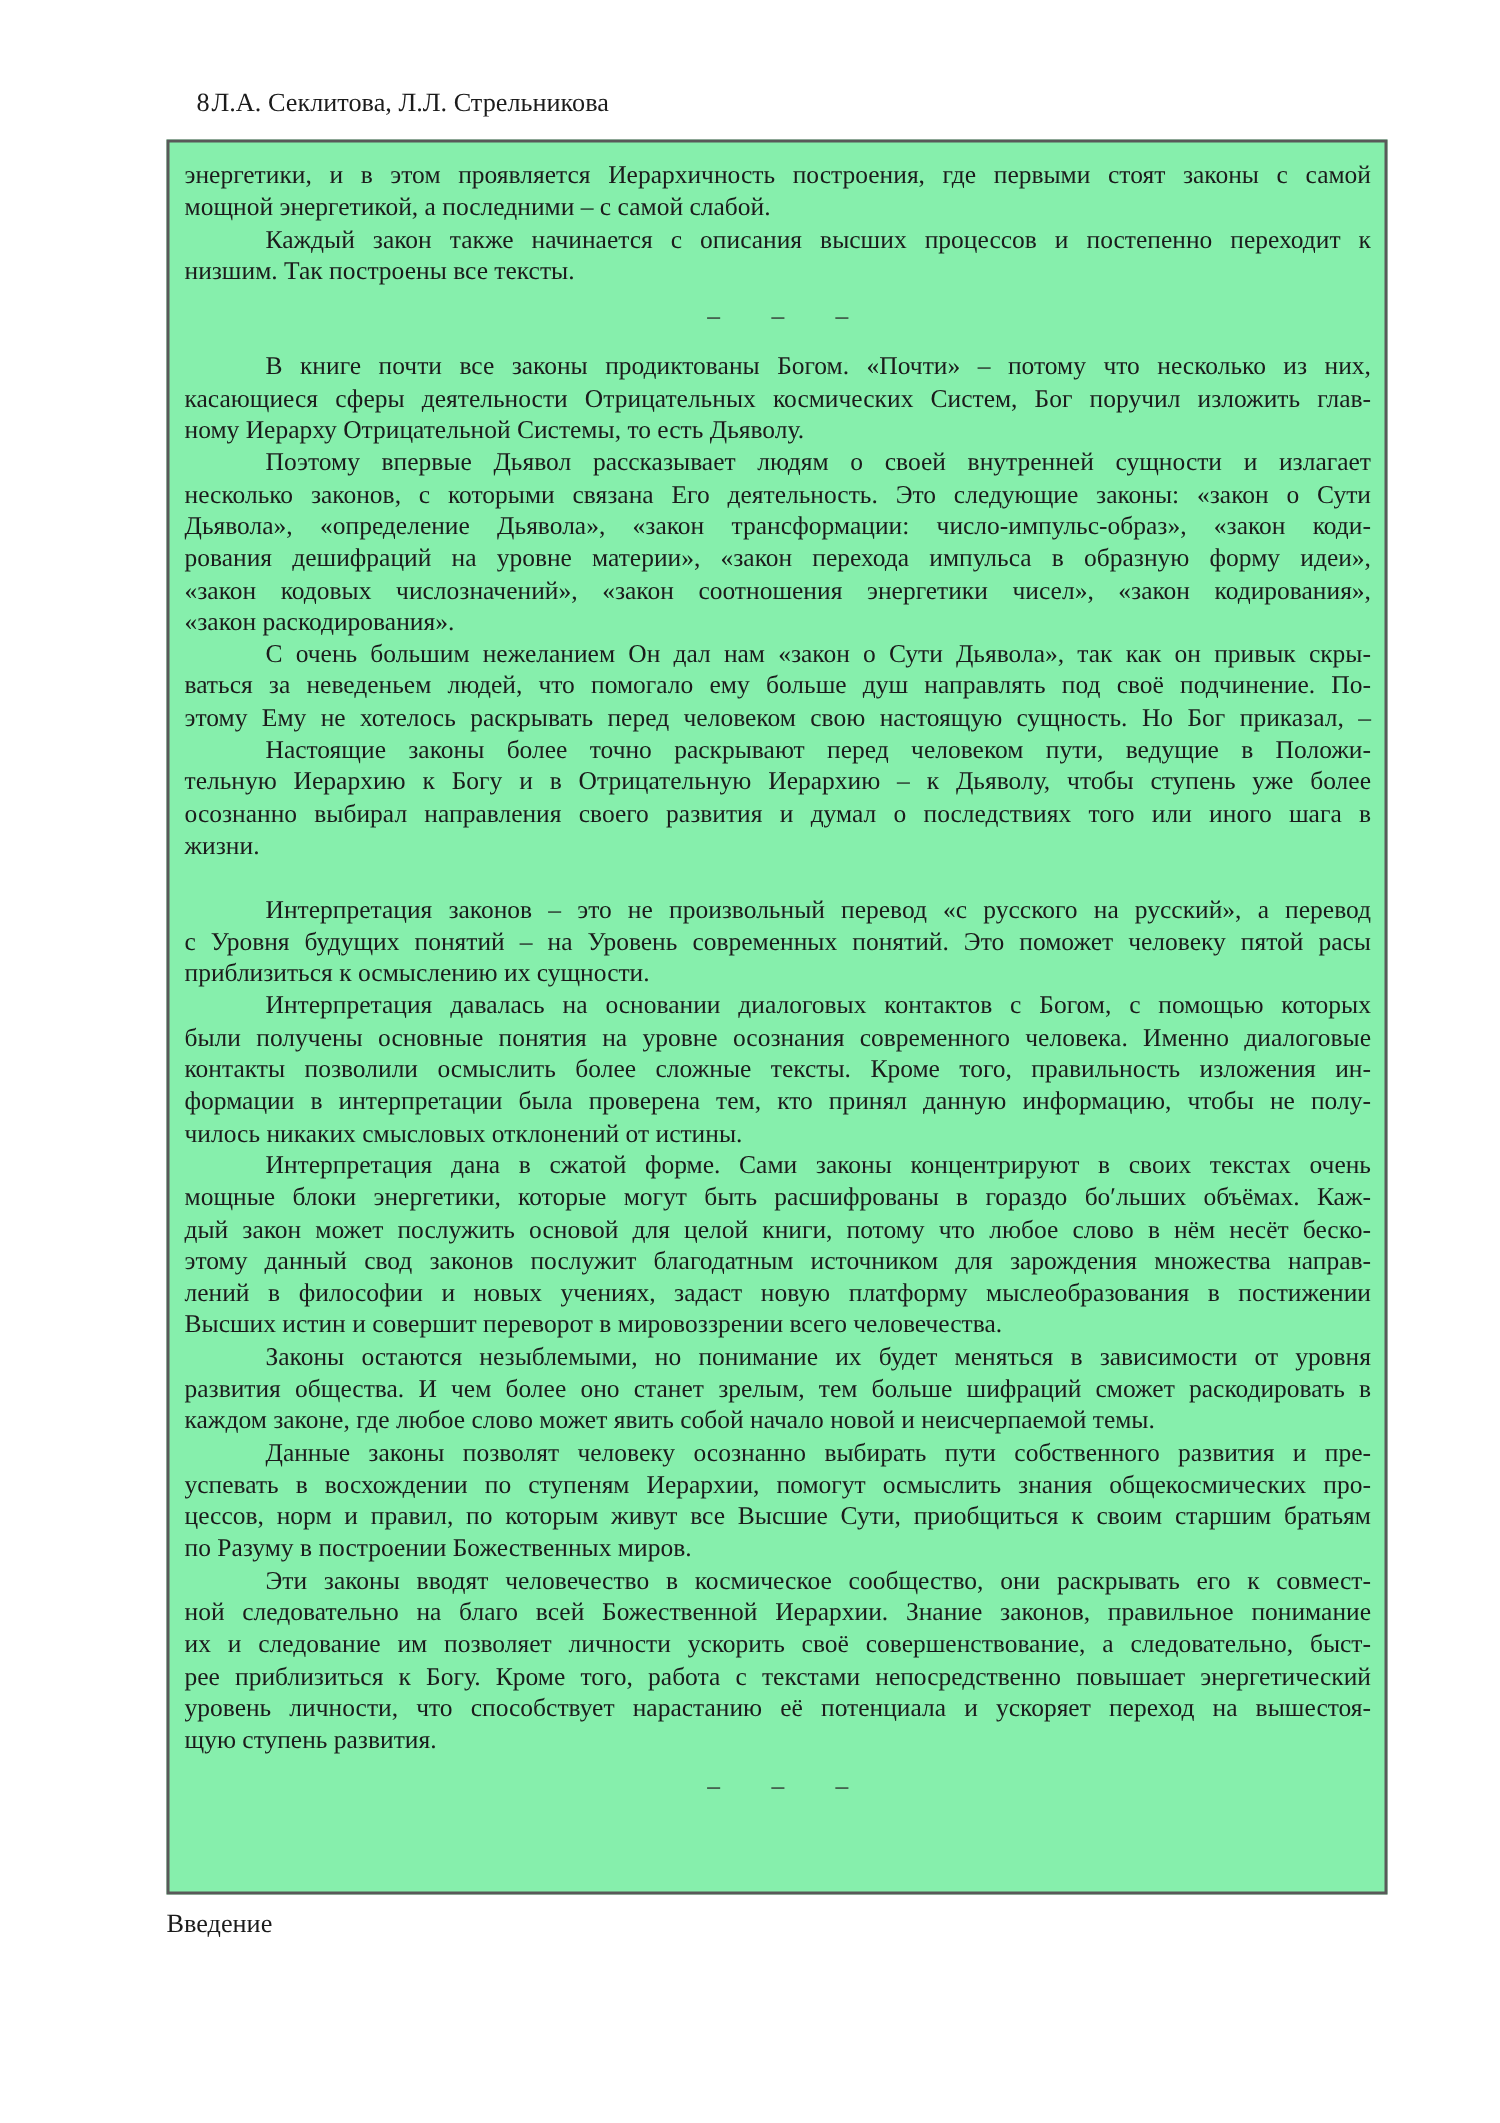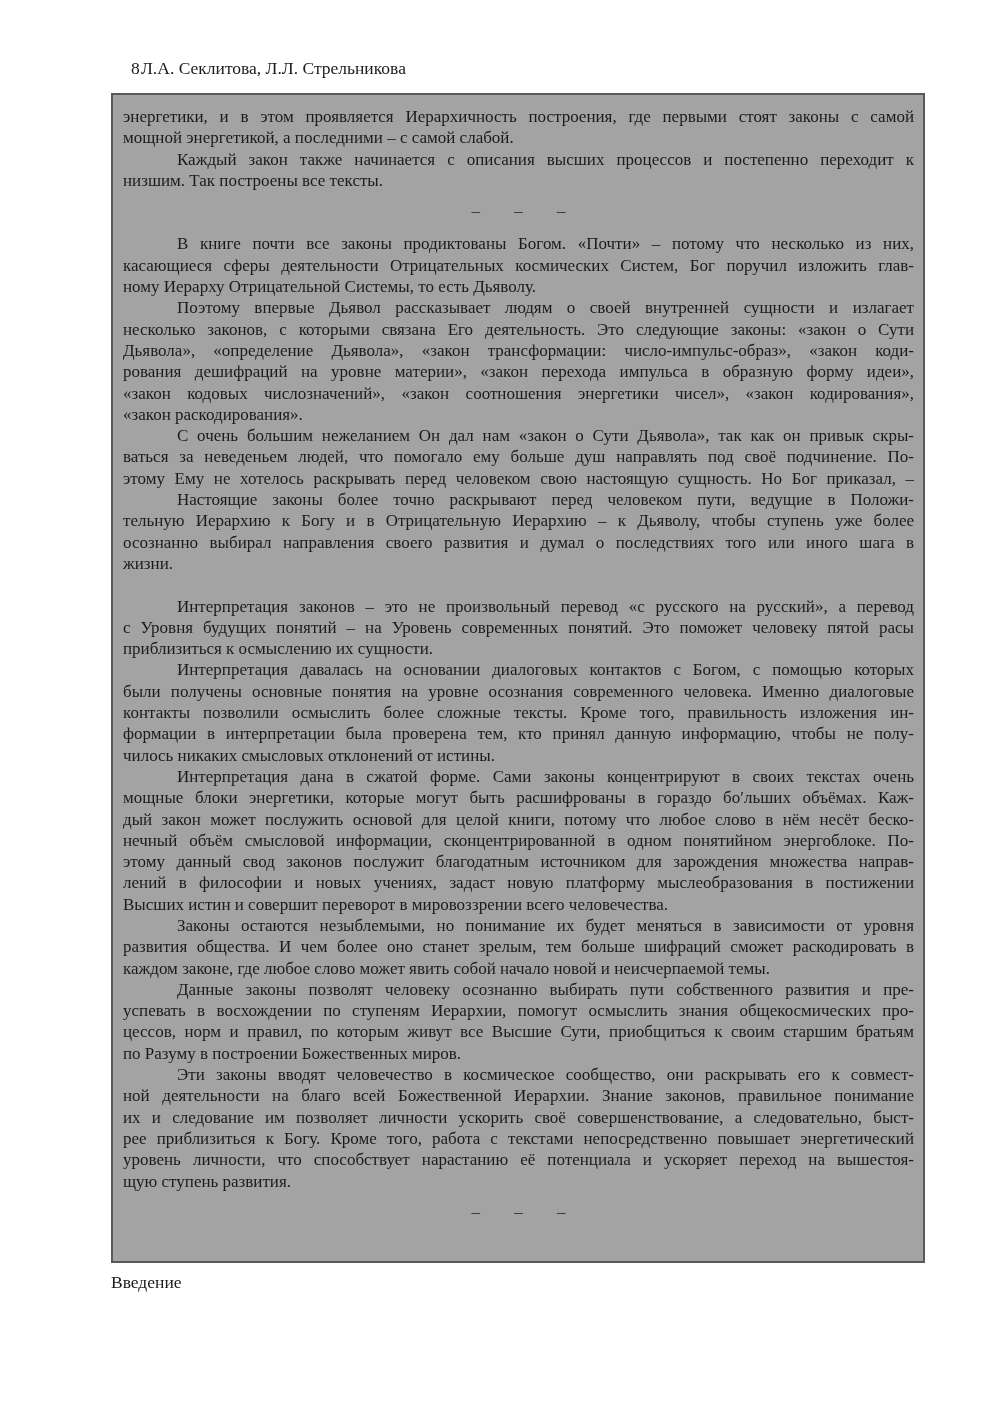--- a/index.html
+++ b/index.html
@@ -15,21 +15,21 @@
     position: absolute; top: 57px; left: 111px; width: 814px; height: 24px;
     font-size: 17.5px; line-height: 22px;
   }
   .page-number { position: absolute; left: 20px; top: 0; }
   .running-header { display: block; padding-left: 30px; }
   .text-box {
     position: absolute; top: 93px; left: 111px; width: 814px; min-height: 1170px;
     box-sizing: border-box;
     border: 2px solid #595959;
     padding: 11px 9px 8px 10px;
-    background: #a3a3a3;
+    background: #86efac;
   }
   .para { margin: 0; }
   .line {
     font-size: 17px; line-height: 21.3px;
     text-align: justify; text-align-last: justify;
     white-space: normal;
   }
   .line.last { text-align: right; text-align-last: left; }
   .line.indent { text-indent: 54px; }
   .separator {
@@ -96,39 +96,38 @@
       <div class="line indent">Интерпретация давалась на основании диалоговых контактов с Богом, с помощью которых</div>
       <div class="line">были получены основные понятия на уровне осознания современного человека. Именно диалоговые</div>
       <div class="line">контакты позволили осмыслить более сложные тексты. Кроме того, правильность изложения ин-</div>
       <div class="line">формации в интерпретации была проверена тем, кто принял данную информацию, чтобы не полу-</div>
       <div class="line last">чилось никаких смысловых отклонений от истины.</div>
     </div>
     <div class="para">
       <div class="line indent">Интерпретация дана в сжатой форме. Сами законы концентрируют в своих текстах очень</div>
       <div class="line">мощные блоки энергетики, которые могут быть расшифрованы в гораздо бо′льших объёмах. Каж-</div>
       <div class="line">дый закон может послужить основой для целой книги, потому что любое слово в нём несёт беско-</div>
-      <div class="line">нечный объём смысловой информации, сконцентрированной в одном понятийном энергоблоке. По-</div>
       <div class="line">этому данный свод законов послужит благодатным источником для зарождения множества направ-</div>
       <div class="line">лений в философии и новых учениях, задаст новую платформу мыслеобразования в постижении</div>
       <div class="line last">Высших истин и совершит переворот в мировоззрении всего человечества.</div>
     </div>
     <div class="para">
       <div class="line indent">Законы остаются незыблемыми, но понимание их будет меняться в зависимости от уровня</div>
       <div class="line">развития общества. И чем более оно станет зрелым, тем больше шифраций сможет раскодировать в</div>
       <div class="line last">каждом законе, где любое слово может явить собой начало новой и неисчерпаемой темы.</div>
     </div>
     <div class="para">
       <div class="line indent">Данные законы позволят человеку осознанно выбирать пути собственного развития и пре-</div>
       <div class="line">успевать в восхождении по ступеням Иерархии, помогут осмыслить знания общекосмических про-</div>
       <div class="line">цессов, норм и правил, по которым живут все Высшие Сути, приобщиться к своим старшим братьям</div>
       <div class="line last">по Разуму в построении Божественных миров.</div>
     </div>
     <div class="para">
       <div class="line indent">Эти законы вводят человечество в космическое сообщество, они раскрывать его к совмест-</div>
-      <div class="line">ной деятельности на благо всей Божественной Иерархии. Знание законов, правильное понимание</div>
+      <div class="line">ной следовательно на благо всей Божественной Иерархии. Знание законов, правильное понимание</div>
       <div class="line">их и следование им позволяет личности ускорить своё совершенствование, а следовательно, быст-</div>
       <div class="line">рее приблизиться к Богу. Кроме того, работа с текстами непосредственно повышает энергетический</div>
       <div class="line">уровень личности, что способствует нарастанию её потенциала и ускоряет переход на вышестоя-</div>
       <div class="line last">щую ступень развития.</div>
     </div>
     <div class="separator">– – –</div>
   </div>
 
 <div class="section-heading">Введение</div>
 

